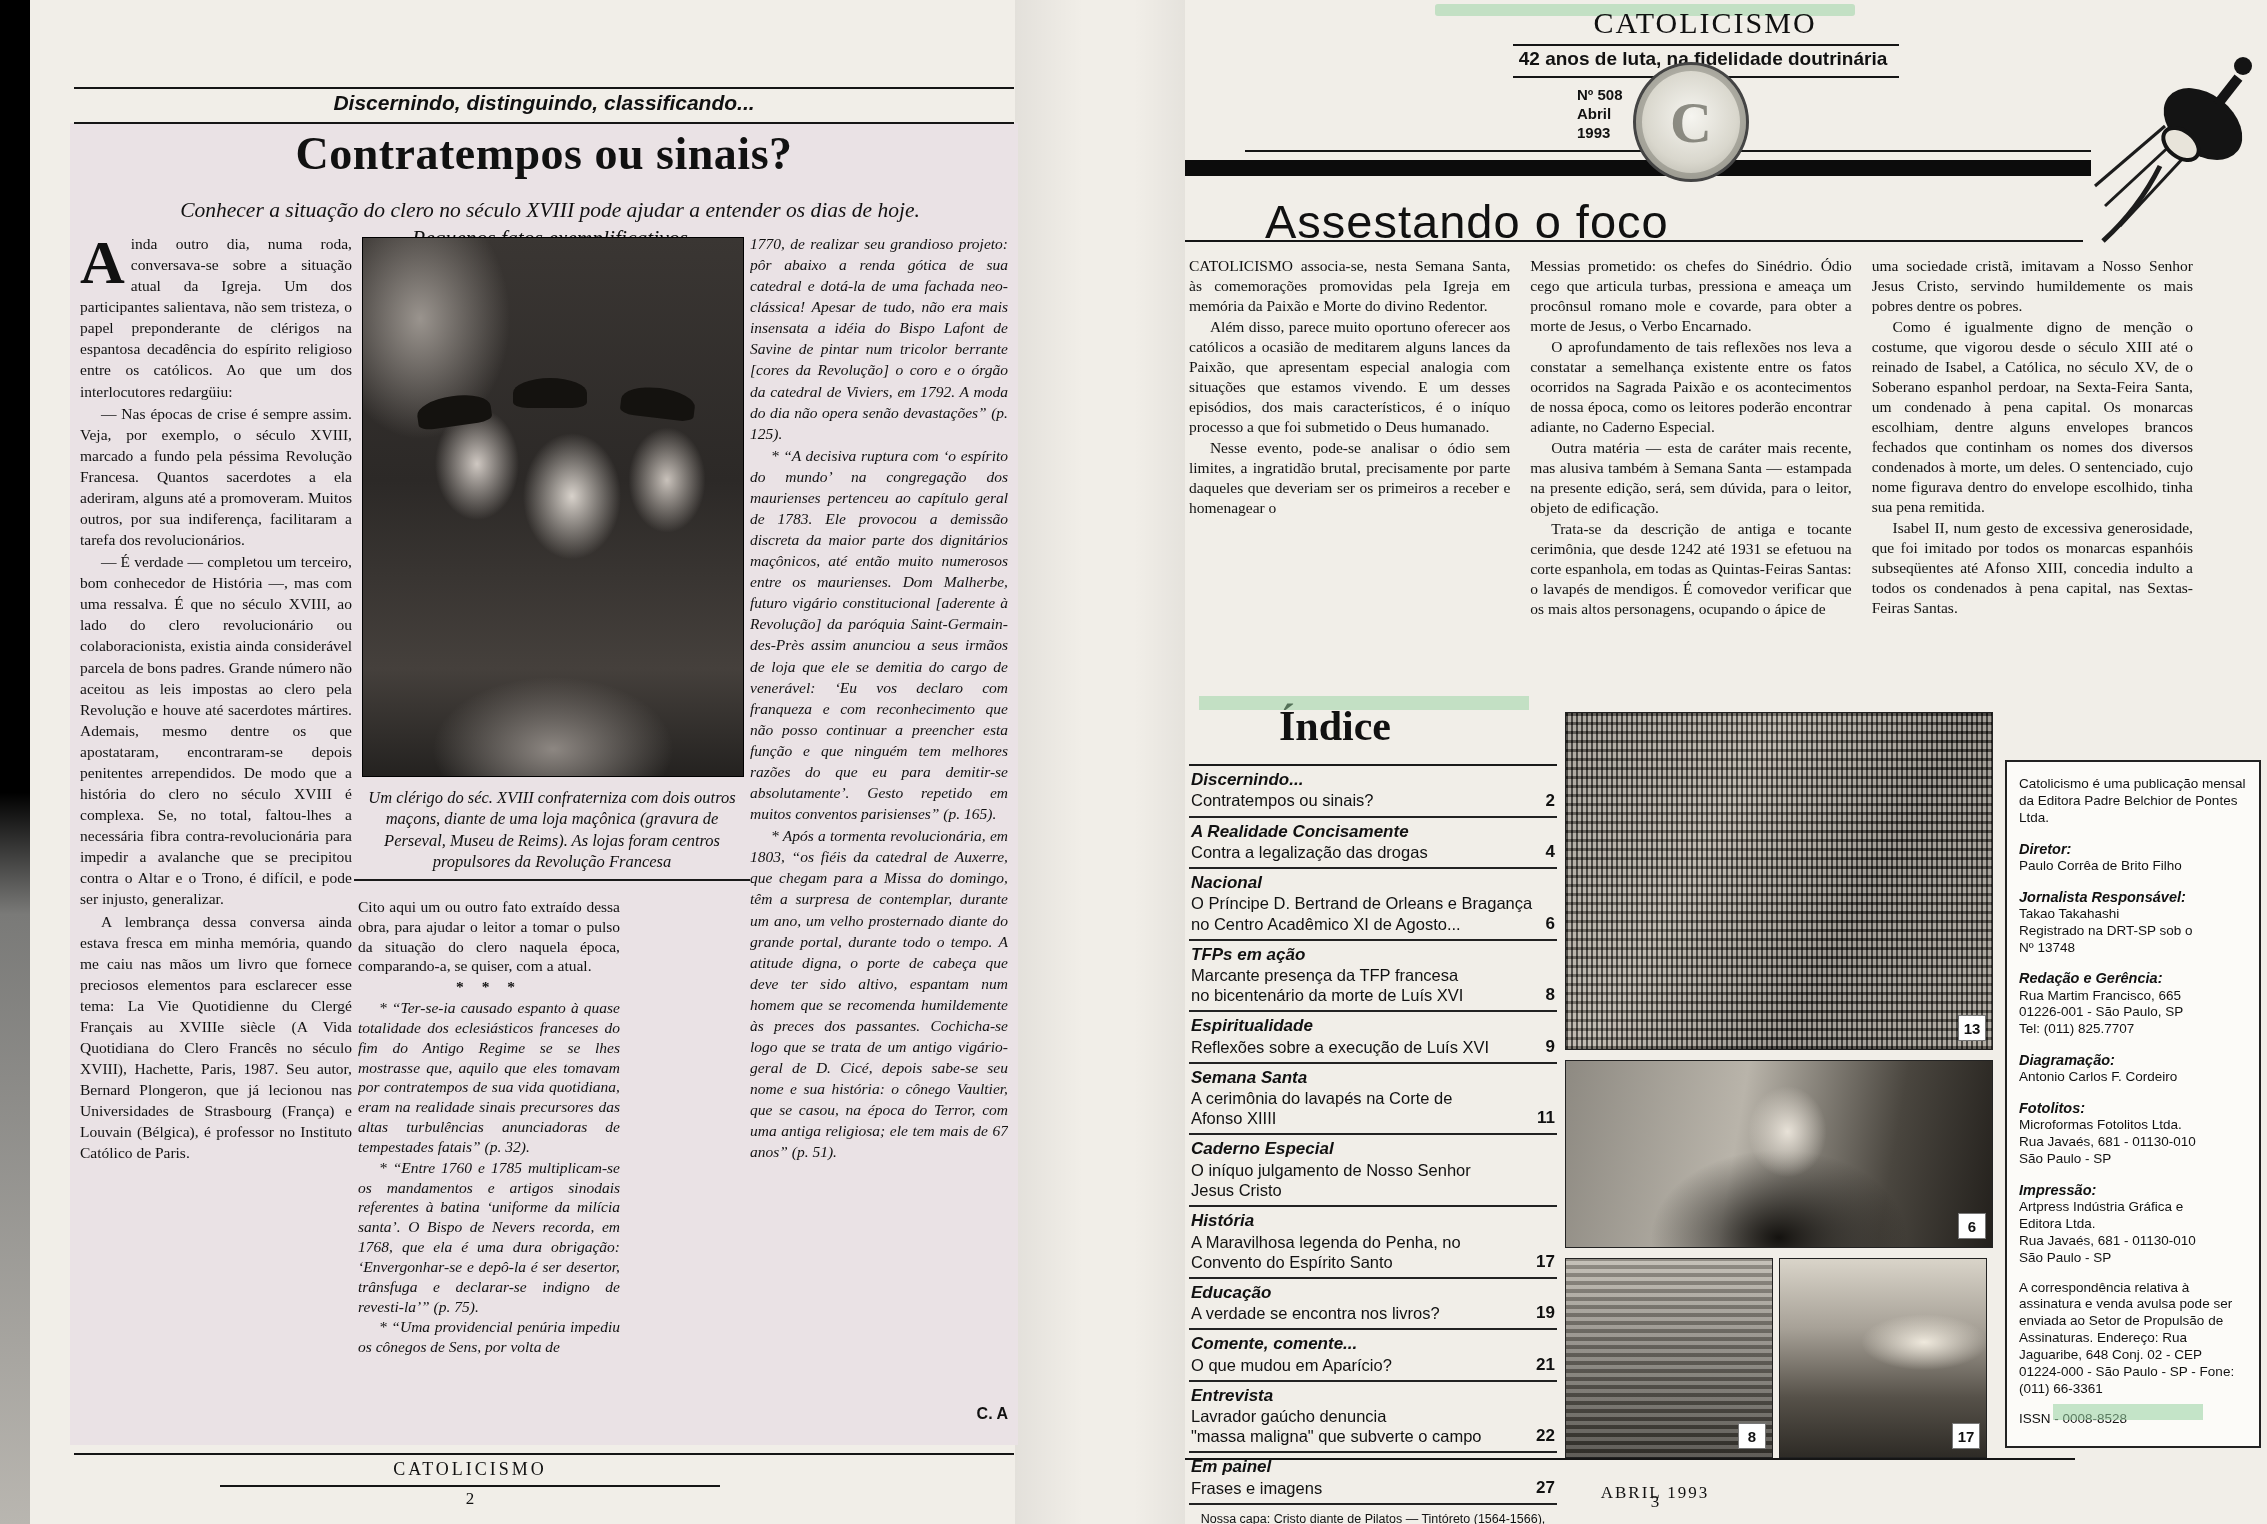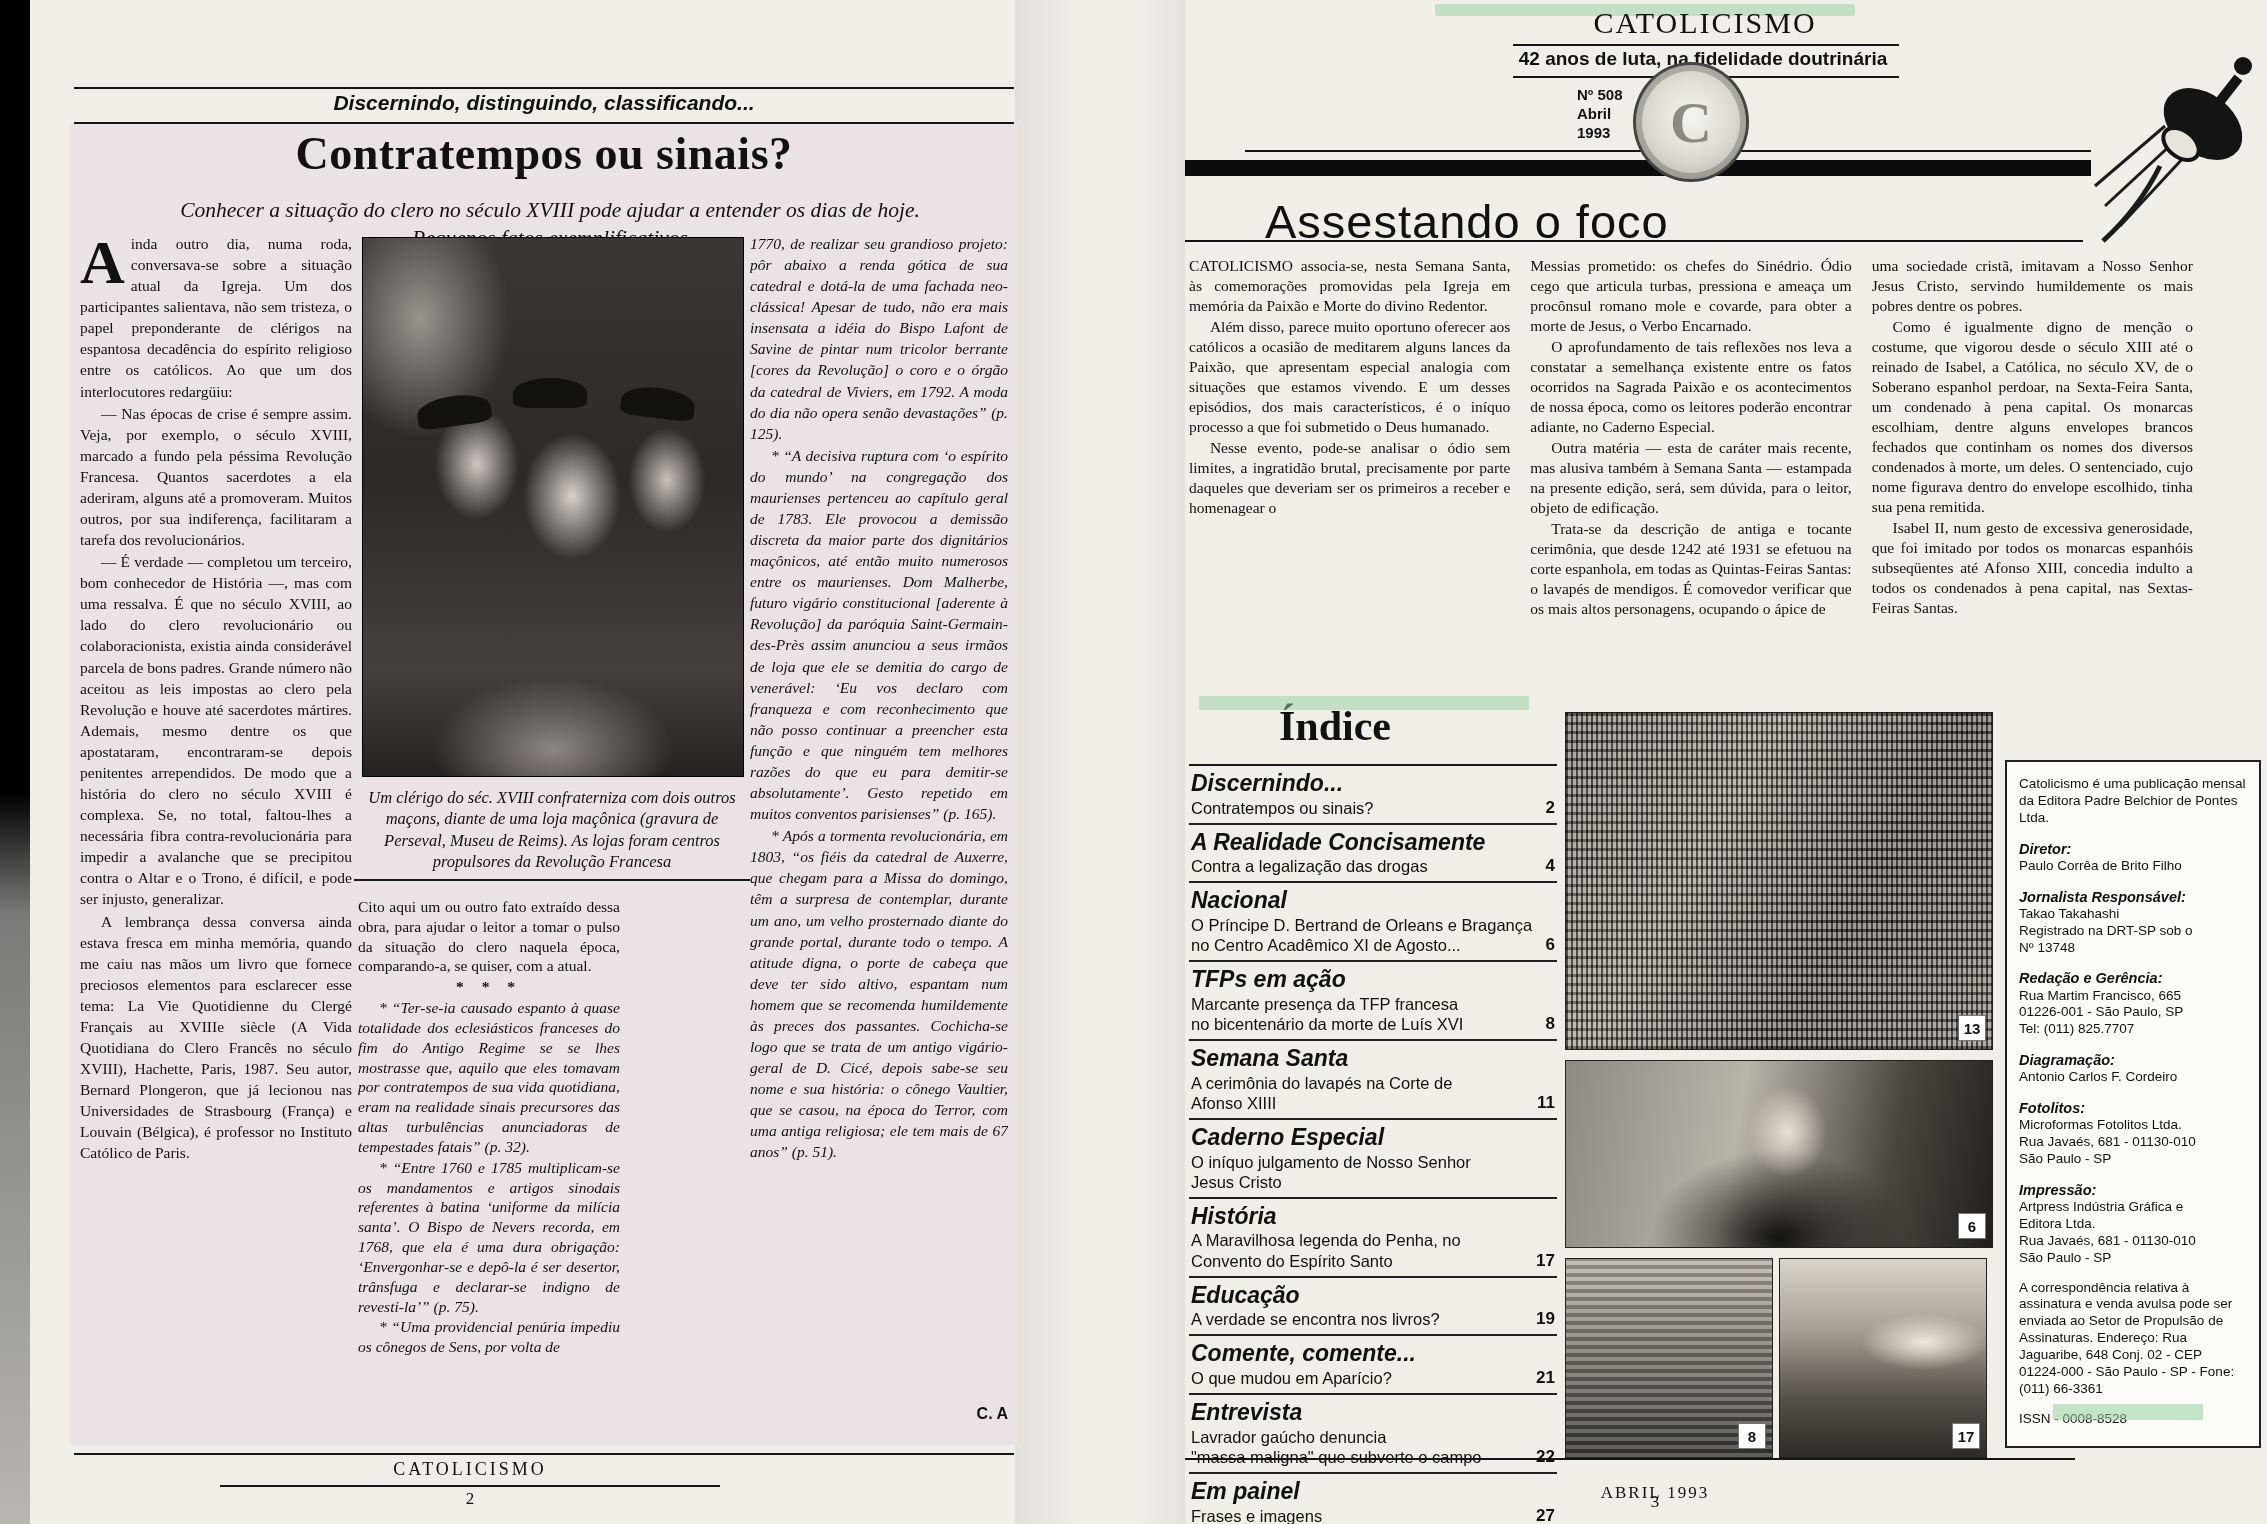--- a/index.html
+++ b/index.html
@@ -75,21 +75,21 @@
   .hd-rule{left:0px;top:240px;width:898px;height:2px;}
   .spot{position:absolute;right:2px;top:46px;width:200px;height:210px;z-index:4;}
   .rp-cols{position:absolute;left:4px;top:256px;width:1004px;height:442px;display:flex;gap:20px;overflow:hidden;}
   .rp-col{width:322px;font-size:15.5px;line-height:1.29;text-align:justify;overflow:hidden;}
   
   .toc{position:absolute;left:4px;top:700px;width:368px;font-family:"Liberation Sans",sans-serif;}
   .toc-mark{position:absolute;left:10px;top:-4px;width:330px;height:14px;background:rgba(150,210,160,.5);}
   .toc-title{font-family:"Liberation Serif",serif;font-weight:bold;font-size:42px;
     padding:2px 0 14px 90px;border-bottom:2px solid #1a1a1a;}
   .toc-entry{border-bottom:2px solid #222;padding:4px 2px 5px 2px;}
-  .toc-section{font-weight:bold;font-style:italic;font-size:23px;line-height:1.2;}
+  .toc-section{font-weight:bold;font-style:italic;font-size:17px;line-height:1.2;}
   .toc-row{display:flex;justify-content:space-between;align-items:flex-end;}
   .toc-lines{white-space:pre-line;font-size:16.5px;line-height:1.22;}
   .toc-page{font-weight:bold;font-size:17px;padding-left:6px;}
   .cover-note{margin-top:6px;text-align:center;font-size:12.5px;line-height:1.4;}
   
   .photos{position:absolute;left:380px;top:712px;width:428px;}
   .photo{position:relative;border:1px solid #222;}
   .woodcut{width:428px;height:338px;
     background:
       repeating-linear-gradient(90deg,rgba(0,0,0,.55) 0 2px,rgba(255,255,255,.12) 2px 5px),
@@ -279,20 +279,27 @@
 
           <div class="toc-entry" data-name="toc-entry">
             <div class="toc-section" data-name="toc-section-label">TFPs em ação</div>
             <div class="toc-row">
               <div class="toc-lines" data-name="toc-article-title">Marcante presença da TFP francesa
 no bicentenário da morte de Luís XVI</div>
               <div class="toc-page" data-name="toc-page-number">8</div>
             </div>
           </div>
 
+          <div class="toc-entry" data-name="toc-entry">
+            <div class="toc-section" data-name="toc-section-label">Espiritualidade</div>
+            <div class="toc-row">
+              <div class="toc-lines" data-name="toc-article-title">Reflexões sobre a execução de Luís XVI</div>
+              <div class="toc-page" data-name="toc-page-number">9</div>
+            </div>
+          </div>
 
           <div class="toc-entry" data-name="toc-entry">
             <div class="toc-section" data-name="toc-section-label">Semana Santa</div>
             <div class="toc-row">
               <div class="toc-lines" data-name="toc-article-title">A cerimônia do lavapés na Corte de
 Afonso XIIII</div>
               <div class="toc-page" data-name="toc-page-number">11</div>
             </div>
           </div>
 

